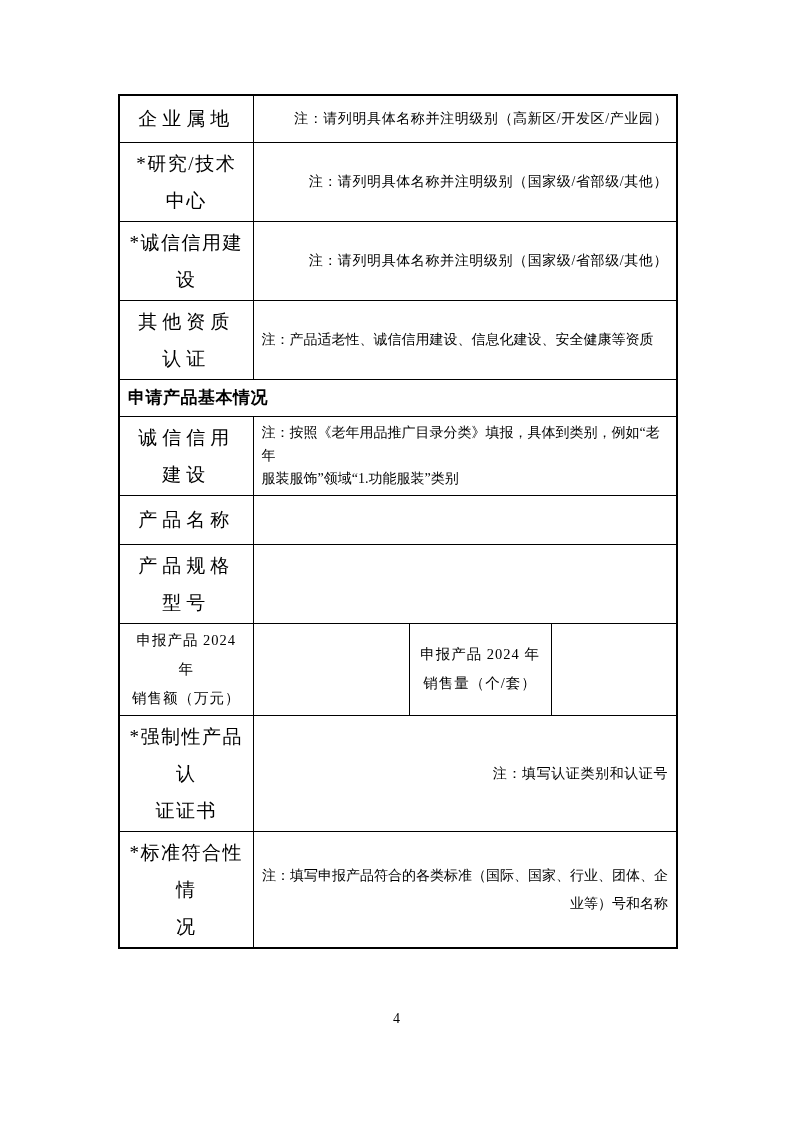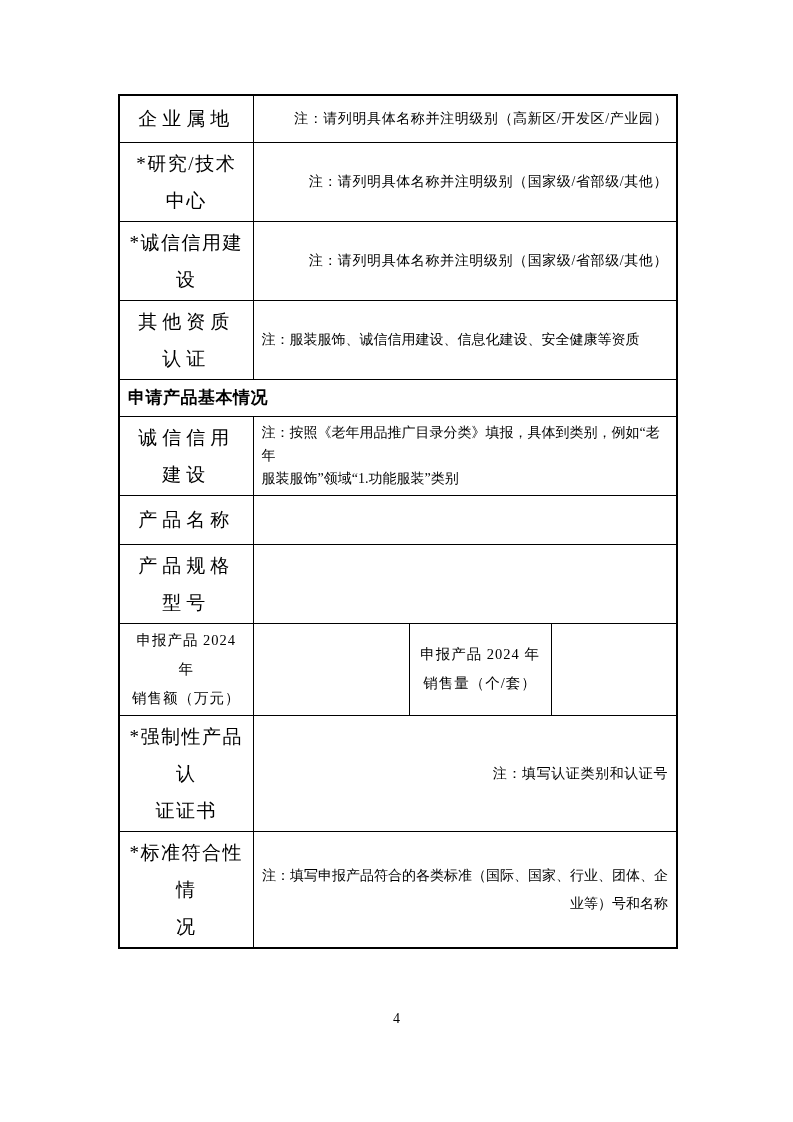--- a/index.html
+++ b/index.html
@@ -113,21 +113,21 @@
     </tr>
 
     <tr style="height:47px">
       <td class="label">*诚信信用建设</td>
       <td class="note" colspan="3">注：请列明具体名称并注明级别（国家级/省部级/其他）</td>
     </tr>
 
 
     <tr style="height:40px">
       <td class="label wide">其他资质认证</td>
-      <td class="note left tight2" colspan="3">注：服装服饰、诚信信用建设、信息化建设、安全健康等资质</td>
+      <td class="note left tight2" colspan="3">注：产品适老性、诚信信用建设、信息化建设、安全健康等资质</td>
     </tr>
 
     <tr class="section" style="height:37px">
       <td colspan="4">申请产品基本情况</td>
     </tr>
 
     <tr style="height:52px">
       <td class="label wide">诚信信用建设</td>
       <td class="note left tight" colspan="3">注：按照《老年用品推广目录分类》填报，具体到类别，例如“老年
 服装服饰”领域“1.功能服装”类别</td>

